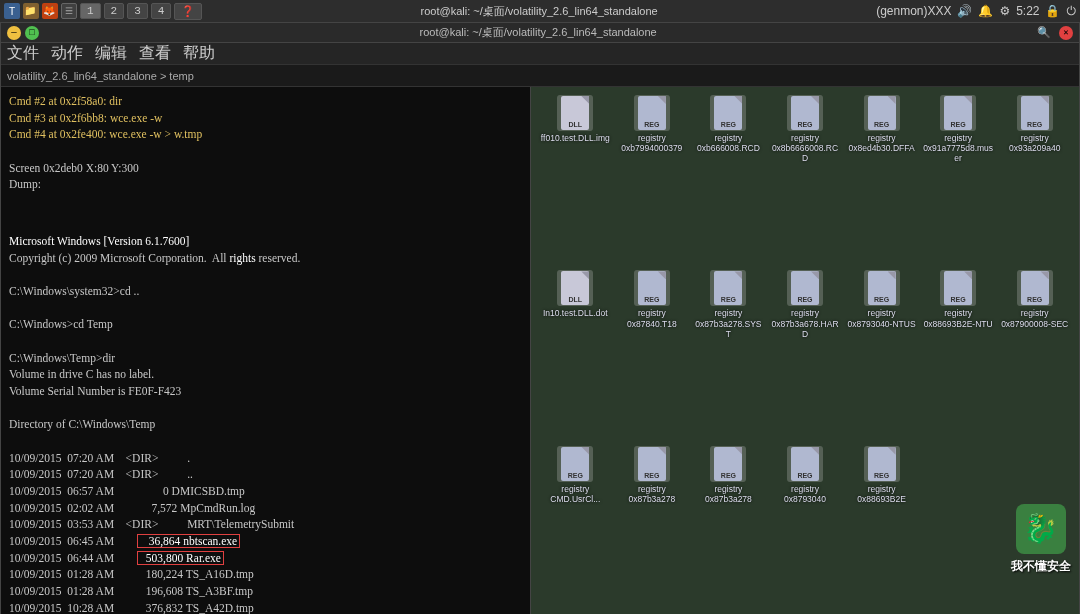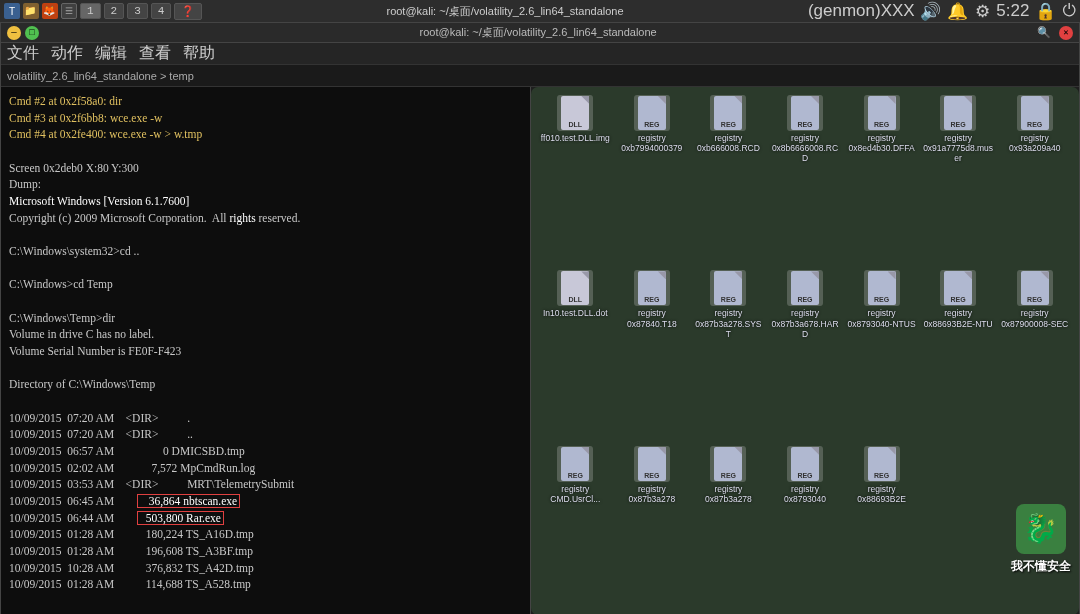--- a/index.html
+++ b/index.html
@@ -36,21 +36,21 @@
       text-align: center;
       color: #ccc;
       font-size: 11px;
       font-family: sans-serif;
     }
     .taskbar-right {
       display: flex;
       align-items: flex-start;
       gap: 6px;
       color: #ccc;
-      font-size: 17px;
+      font-size: 12px;
       font-family: sans-serif;
     }
     .tab-btn {
       background: #444;
       color: #ccc;
       border: 1px solid #555;
       border-radius: 2px;
       padding: 1px 6px;
       font-size: 11px;
       cursor: pointer;
@@ -147,32 +147,31 @@
       overflow: hidden;
       flex-shrink: 0;
       border-right: 1px solid #444;
     }
 
     .terminal-line {
       line-height: 1.45;
       white-space: pre;
     }
     .hl-yellow { color: #e0c060; }
-    .hl-white { color: #ffffff; }
+    .hl-white { color: #ffffff; margin-top: 40px; }
 
     
     .desktop {
       flex: 1;
       background: #2b3a2b;
       padding: 8px;
       display: flex;
       flex-direction: column;
       overflow: hidden;
       position: relative;
-      border-radius: 7px;
     }
 
     .desktop-icons-grid {
       display: grid;
       grid-template-columns: repeat(7, 1fr);
       gap: 4px;
       flex: 1;
     }
 
     .desktop-icon {

